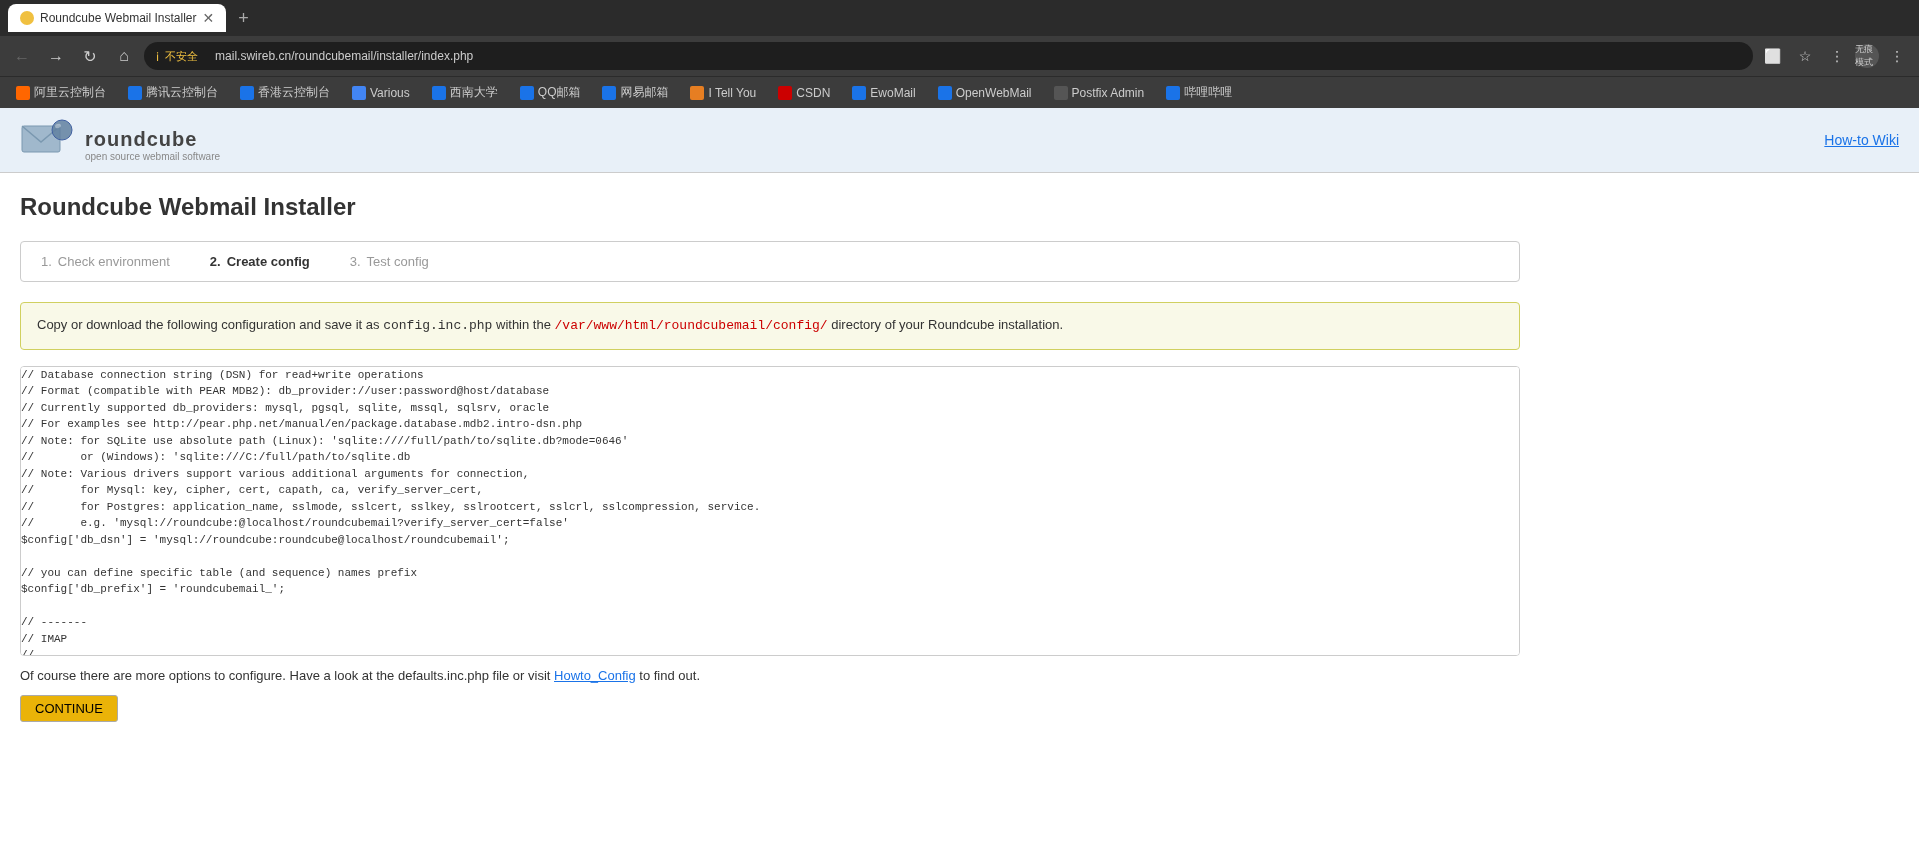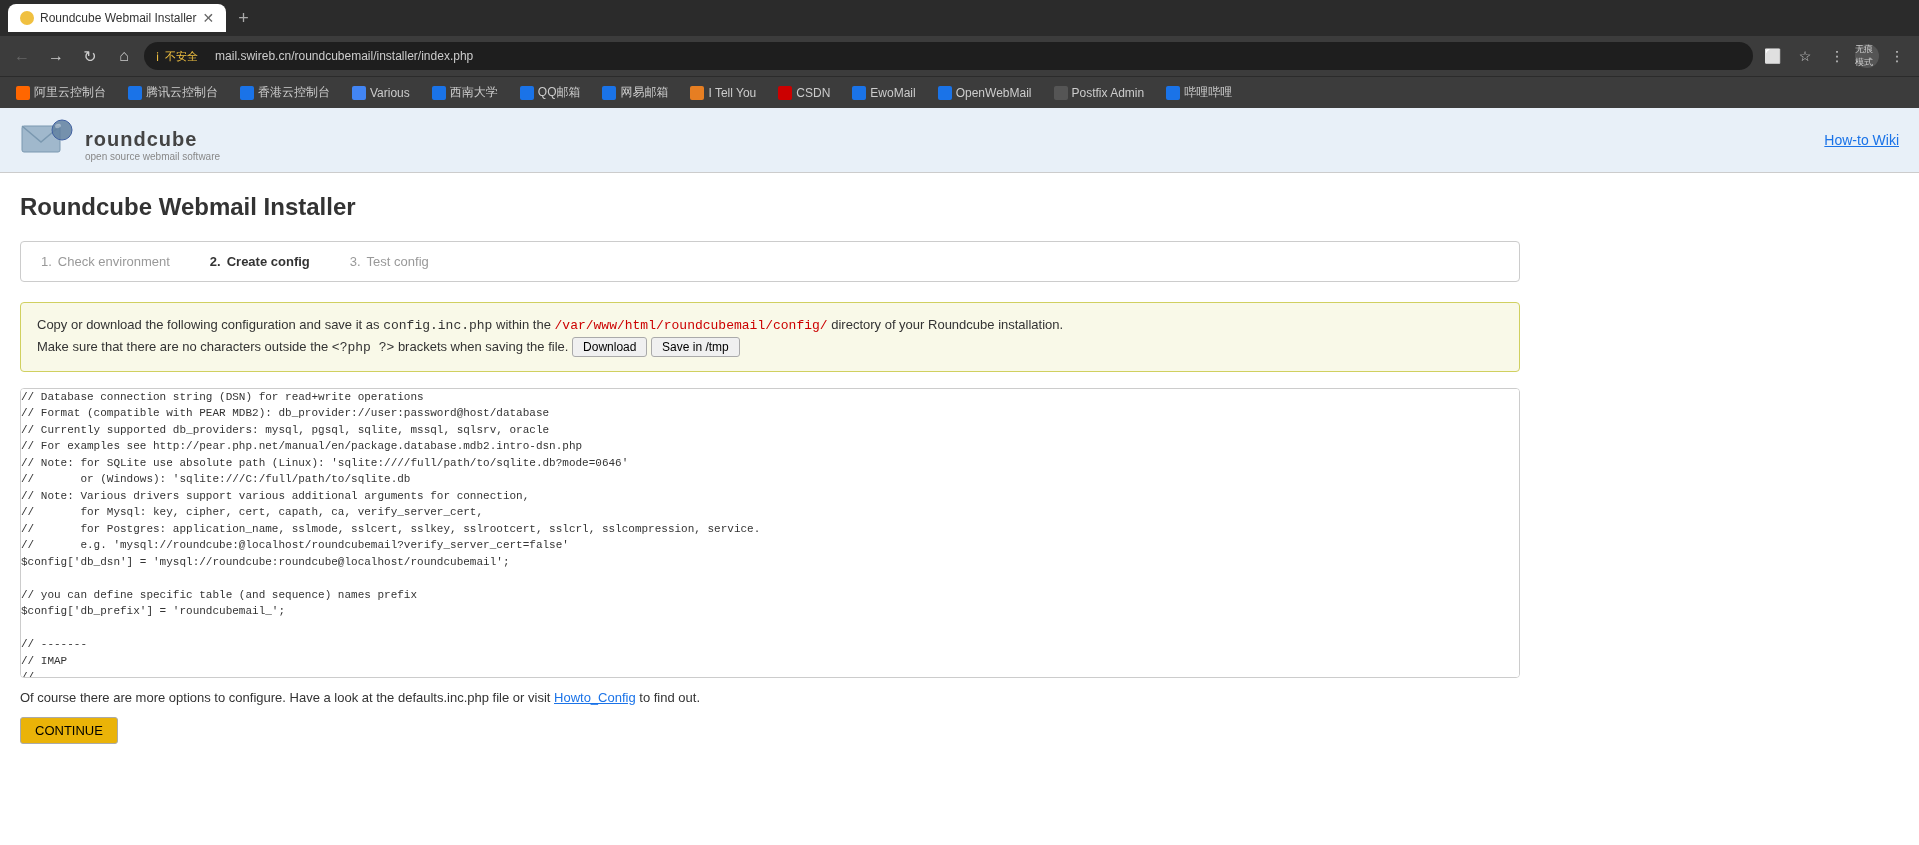--- a/index.html
+++ b/index.html
@@ -196,25 +196,20 @@
         <span>3.</span>
         <span>Test config</span>
       </div>
     </div>
 
     
     <div class="info-box">
       <div>
         <span>Copy or download the following configuration and save it as </span><code>config.inc.php</code><span> within the </span><span class="path">/var/www/html/roundcubemail/config/</span><span> directory of your Roundcube installation.</span>
       </div>
-      <div>
-        <span>Make sure that there are no characters outside the </span><code>&lt;?php ?&gt;</code><span> brackets when saving the file.</span>
-        <button class="small-btn">Download</button>
-        <button class="small-btn">Save in /tmp</button>
-      </div>
     </div>
 
     
     <div class="code-area">// Database connection string (DSN) for read+write operations
 // Format (compatible with PEAR MDB2): db_provider://user:password@host/database
 // Currently supported db_providers: mysql, pgsql, sqlite, mssql, sqlsrv, oracle
 // For examples see http://pear.php.net/manual/en/package.database.mdb2.intro-dsn.php
 // Note: for SQLite use absolute path (Linux): 'sqlite:////full/path/to/sqlite.db?mode=0646'
 //       or (Windows): 'sqlite:///C:/full/path/to/sqlite.db
 // Note: Various drivers support various additional arguments for connection,

